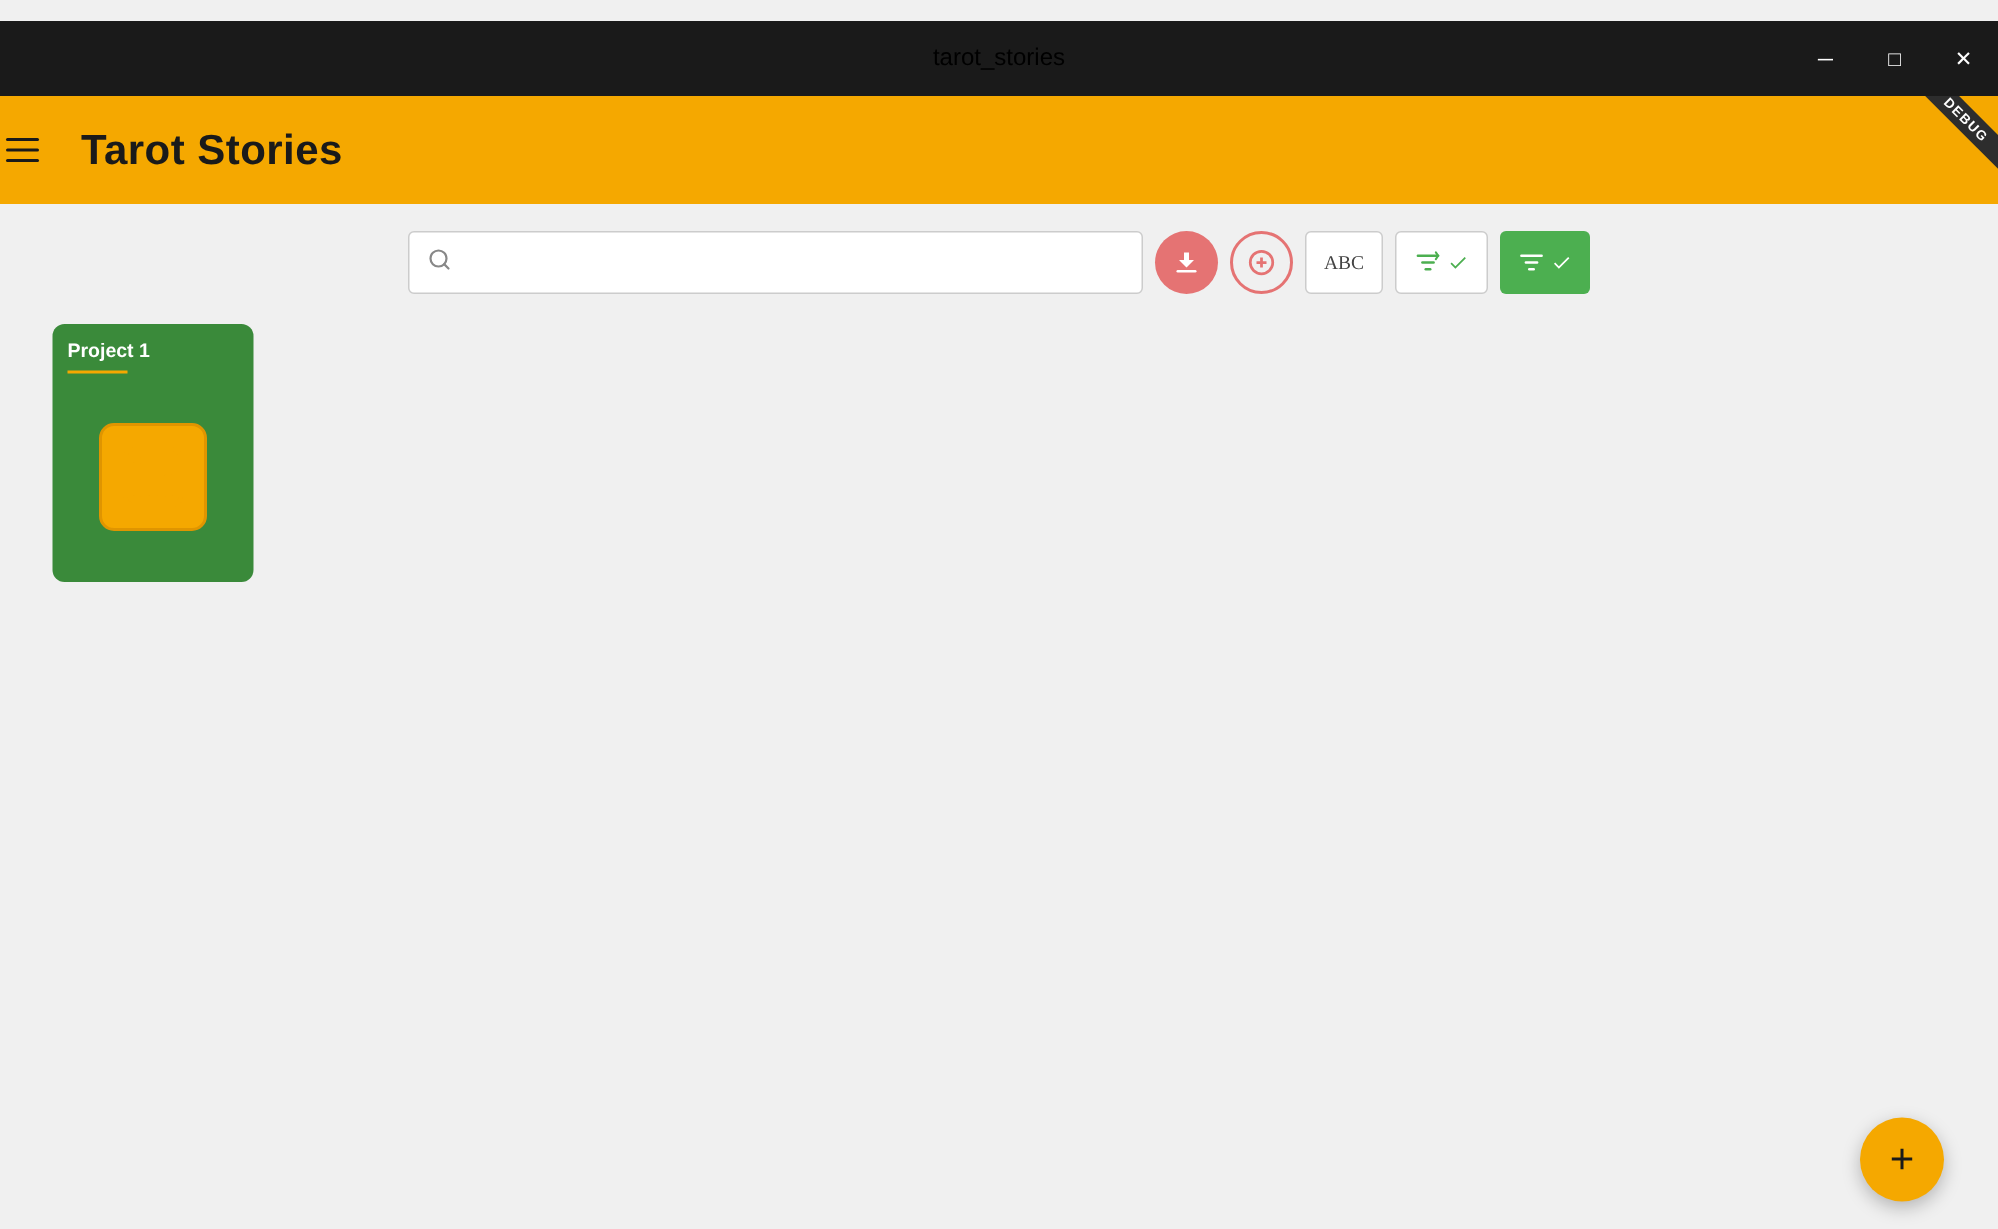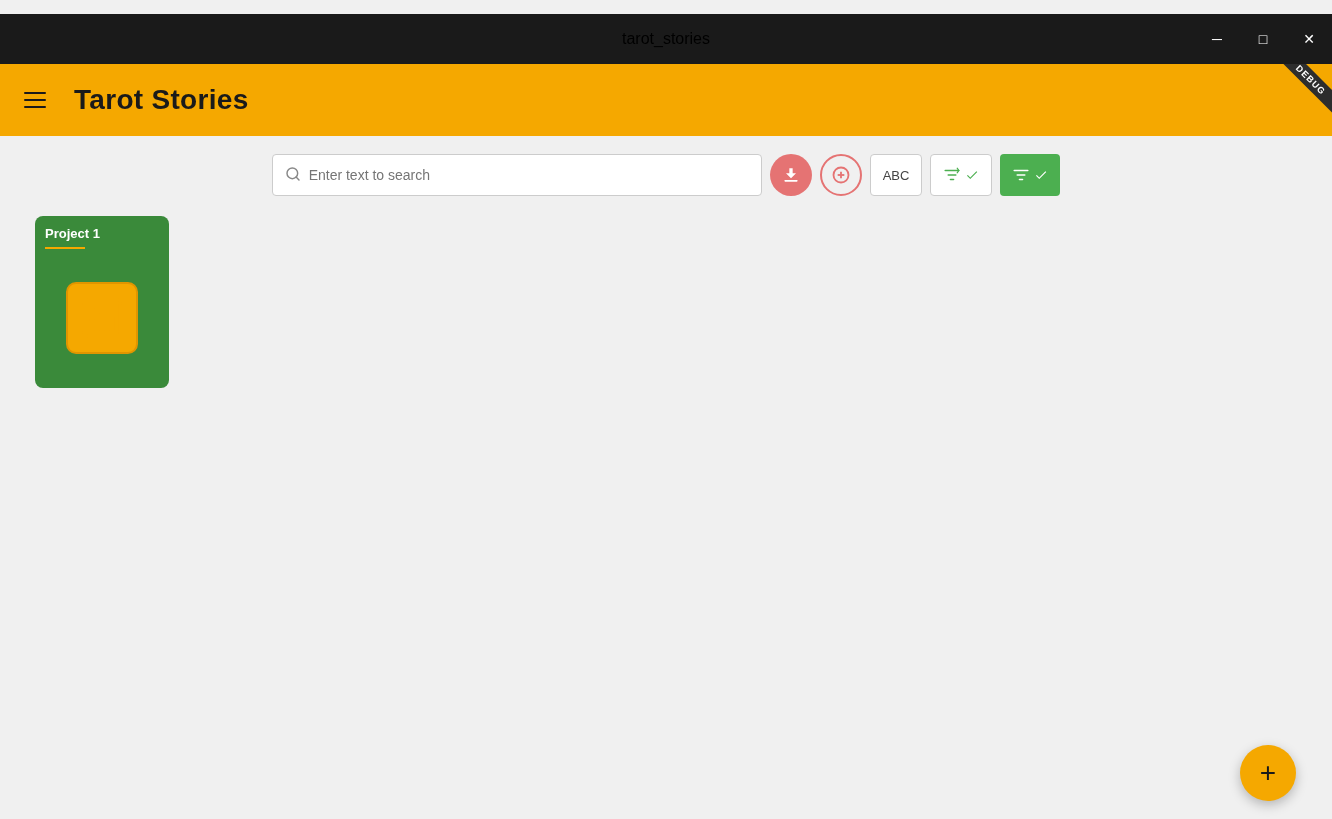--- a/index.html
+++ b/index.html
@@ -46,21 +46,21 @@
       border: none;
     }
 
     
     #appheader {
       width: 100%;
       height: 72px;
       background: #F5A800;
       display: flex;
       align-items: center;
-      padding: 0 24px;
+      padding: 0 4px;
       position: relative;
     }
 
     #menu-icon {
       width: 36px;
       height: 36px;
       display: flex;
       flex-direction: column;
       justify-content: center;
       gap: 5px;
@@ -181,20 +181,21 @@
       border-radius: 4px;
       display: flex;
       align-items: center;
       justify-content: center;
       cursor: pointer;
       border: 1px solid #cccccc;
       background: #ffffff;
       font-size: 13px;
       color: #444;
       gap: 4px;
+      font-family: Liberation Serif, serif;
     }
 
     .toolbar-btn-rect.green {
       background: #4caf50;
       border: none;
       color: white;
     }
 
     
     #projects-grid {
@@ -297,21 +298,20 @@
 
   <div id="toolbar">
 
     <div id="search-container">
       <span id="search-icon">
         <svg width="16" height="16" viewBox="0 0 24 24" fill="none" stroke="#888" stroke-width="2.2" stroke-linecap="round" stroke-linejoin="round">
           <circle cx="11" cy="11" r="8"></circle>
           <line x1="21" y1="21" x2="16.65" y2="16.65"></line>
         </svg>
       </span>
-      <input id="search-input" type="text" placeholder="Enter text to search" style="">
     </div>
 
     <button class="toolbar-btn red">
       <svg width="20" height="20" viewBox="0 0 24 24" fill="white">
         <path d="M12 16l-6-6h4V4h4v6h4l-6 6z"></path>
         <rect x="4" y="18" width="16" height="2" rx="1"></rect>
       </svg>
     </button>
 
     <button class="toolbar-btn outline">

